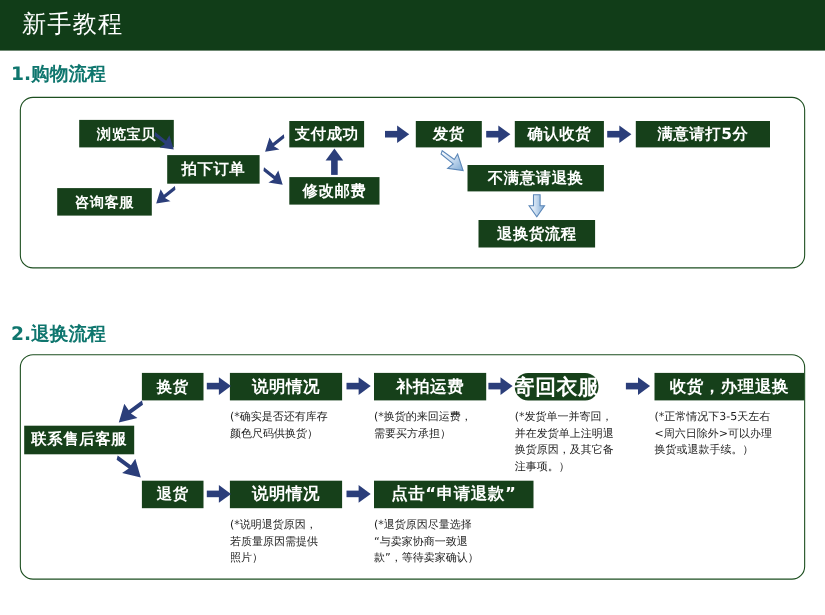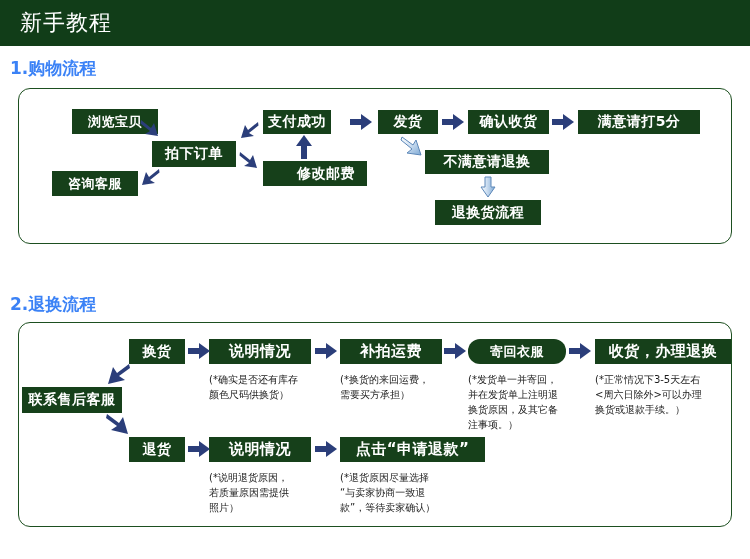--- a/index.html
+++ b/index.html
@@ -19,21 +19,21 @@
   }
   .header-title{
     position:absolute;left:20px;top:9px;
     color:#ffffff;font-size:22px;font-weight:normal;
     letter-spacing:1px;line-height:28px;
   }
 
   
   .section-title{
     position:absolute;
-    color:#3b82f6;font-size:17px;font-weight:bold;
+    color:#0f766e;font-size:17px;font-weight:bold;
     line-height:20px;white-space:nowrap;
   }
   #sec1-title{left:10px;top:58px;}
   #sec2-title{left:10px;top:294px;}
 
   
   .panel{
     position:absolute;
     border:1px solid #1d4f20;
     border-radius:12px;
@@ -114,21 +114,21 @@
   <div class="panel" id="panel1"></div>
 
   <div class="gbox" style="left:52px;top:109px;width:86px;height:25px;font-size:13px;margin-left:20px;">浏览宝贝</div>
 
   <div class="gbox" style="left:52px;top:171px;width:86px;height:25px;font-size:13px;">咨询客服</div>
 
   <div class="gbox" style="left:152px;top:141px;width:84px;height:26px;font-size:14px;">拍下订单</div>
 
   <div class="gbox" style="left:263px;top:110px;width:68px;height:24px;font-size:14px;">支付成功</div>
 
-  <div class="gbox" style="left:263px;top:161px;width:82px;height:25px;font-size:14px;padding-left:22px;">修改邮费</div>
+  <div class="gbox" style="left:263px;top:161px;width:82px;height:25px;font-size:14px;">修改邮费</div>
 
   <div class="gbox" style="left:378px;top:110px;width:60px;height:24px;font-size:14px;">发货</div>
 
   <div class="gbox" style="left:468px;top:110px;width:81px;height:24px;font-size:14px;">确认收货</div>
 
   <div class="gbox" style="left:578px;top:110px;width:122px;height:24px;font-size:14px;">满意请打5分</div>
 
   <div class="gbox" style="left:425px;top:150px;width:124px;height:24px;font-size:14px;">不满意请退换</div>
 
   <div class="gbox" style="left:435px;top:200px;width:106px;height:25px;font-size:14px;">退换货流程</div>
@@ -196,21 +196,21 @@
   <div class="panel" id="panel2"></div>
 
   <div class="gbox" style="left:22px;top:387px;width:100px;height:26px;font-size:14px;">联系售后客服</div>
 
   <div class="gbox" style="left:129px;top:339px;width:56px;height:25px;font-size:14px;">换货</div>
 
   <div class="gbox" style="left:209px;top:339px;width:102px;height:25px;font-size:15px;">说明情况</div>
 
   <div class="gbox" style="left:340px;top:339px;width:102px;height:25px;font-size:15px;">补拍运费</div>
 
-  <div class="gbox" style="left:468px;top:339px;width:98px;height:25px;font-size:13px;border-radius:12px;">寄回衣服</div>
+  <div class="gbox" style="left:468px;top:339px;width:76px;height:25px;font-size:19px;border-radius:12px;">寄回衣服</div>
 
   <div class="gbox" style="left:595px;top:339px;width:136px;height:25px;font-size:15px;">收货，办理退换</div>
 
   <div class="gbox" style="left:129px;top:437px;width:56px;height:25px;font-size:14px;">退货</div>
 
   <div class="gbox" style="left:209px;top:437px;width:102px;height:25px;font-size:15px;">说明情况</div>
 
   <div class="gbox" style="left:340px;top:437px;width:145px;height:25px;font-size:15px;">点击“申请退款”</div>
 
   <div class="arrow-diag" style="left:105px;top:362px;width:26px;height:26px;">

